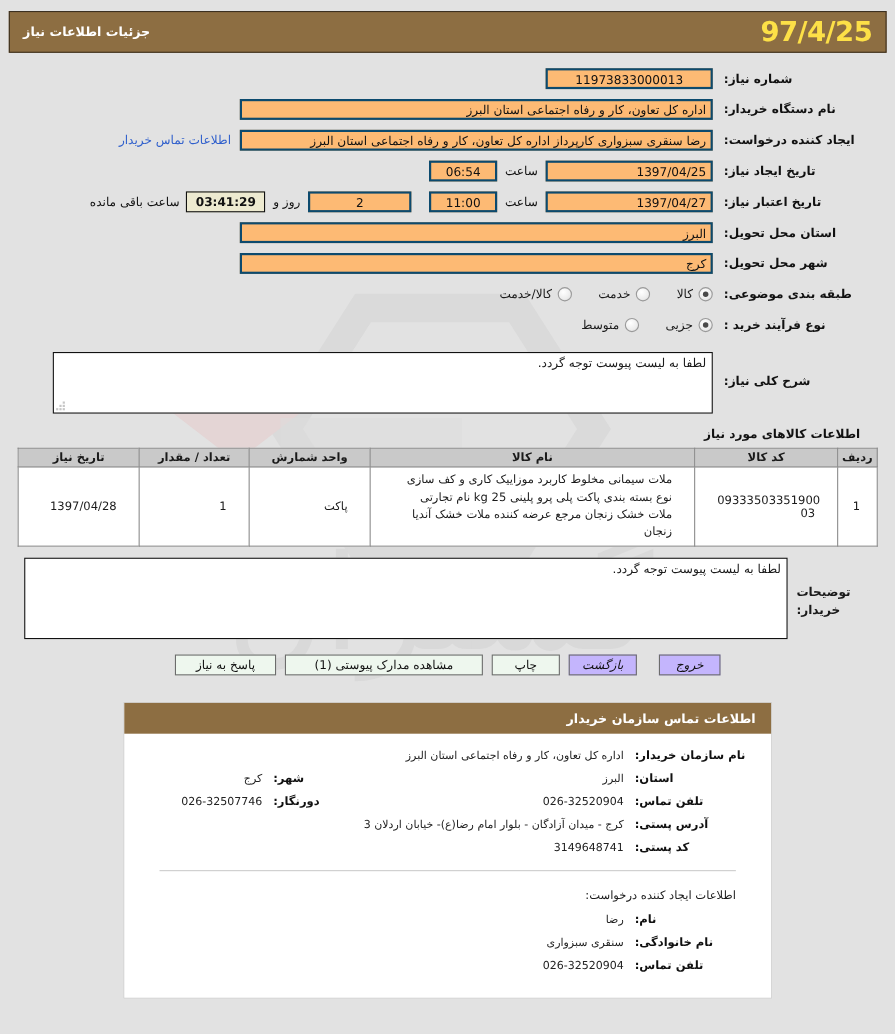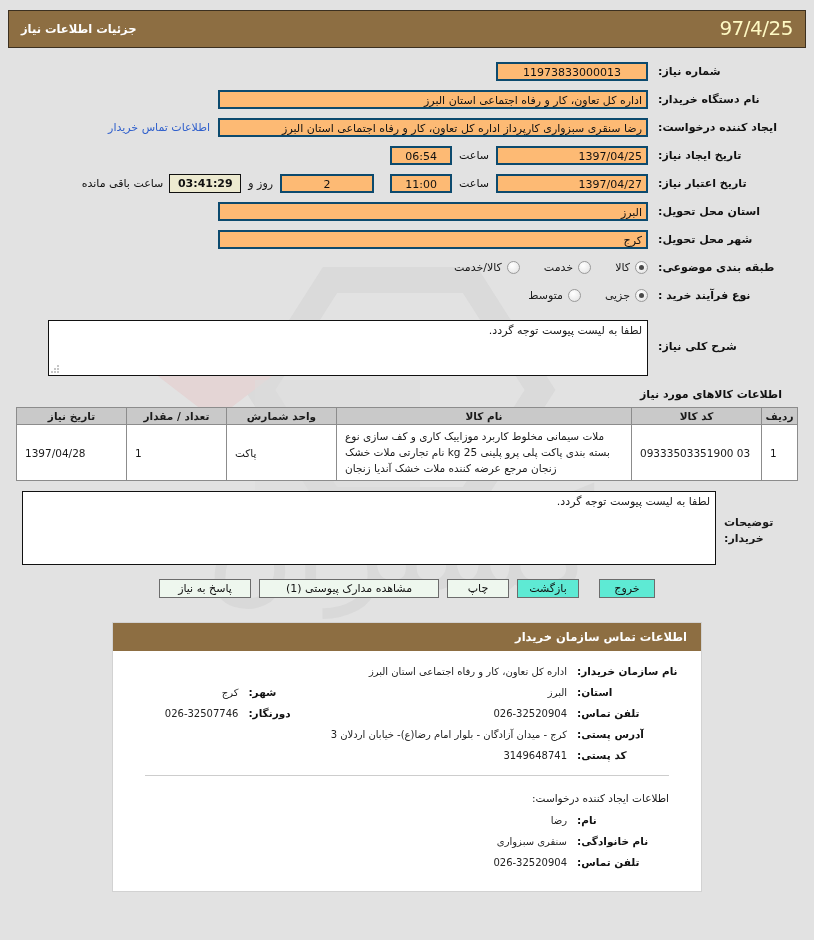--- a/index.html
+++ b/index.html
@@ -39,23 +39,23 @@
     align-items: center;
     justify-content: space-between;
     padding: 0 12px;
   }
   .titlebar .title {
     color: #ffffff;
     font-size: 11.5px;
     font-weight: bold;
   }
   .titlebar .datestamp {
-    color: #fef9c3;
-    font-size: 20px;
-    font-weight: normal;
+    color: #fde047;
+    font-size: 25px;
+    font-weight: bold;
     font-family: "DejaVu Sans", "Liberation Sans", sans-serif;
     direction: ltr;
     letter-spacing: -0.5px;
     line-height: 1;
     margin-top: -2px;
   }
 
   
   .form { margin: 12px 0 0 0; padding: 0 14px 0 0; }
   .frow {
@@ -153,21 +153,21 @@
   table.goods th {
     background: #c9c9c9;
     border: 1px solid #8c8c8c;
     font-size: 10.5px; font-weight: bold;
     color: #1a1a1a; height: 16px; text-align: center;
     padding: 2px 3px;
   }
   table.goods td {
     border: 1px solid #8c8c8c;
     font-size: 10.5px; color: #1a1a1a;
-    text-align: left; padding: 4px 8px;
+    text-align: right; padding: 4px 20px;
     vertical-align: middle; background: #fff;
   }
   td.c-name { text-align: center; line-height: 1.5; }
   td.c-code, td.c-date { direction: ltr; }
 
   
   .notes-row { display: flex; align-items: flex-start; margin-top: 10px; padding: 0 16px 0 0; }
   .notes-label {
     width: 82px; text-align: left; padding-left: 8px;
     font-weight: bold; font-size: 11px; line-height: 1.45;
@@ -185,21 +185,21 @@
     gap: 8px; margin-top: 14px;
   }
   .btn {
     border: 1px solid #6c6c6c;
     font-size: 11px; height: 19px; line-height: 17px;
     padding: 0 8px; cursor: pointer; color: #111;
     font-family: "DejaVu Sans", "Liberation Sans", sans-serif;
     text-align: center; white-space: nowrap;
   }
   .btn.green { background: #eef7ee; }
-  .btn.pink  { background: #5eead4; }
+  .btn.pink  { background: #c4b5fd; font-style: italic; }
   .btn.w-resp { width: 92px; }
   .btn.w-docs { width: 180px; }
   .btn.w-print{ width: 62px; }
   .btn.w-back { width: 62px; }
   .btn.w-exit { width: 56px; margin-left: 12px; }
 
   
   .panel {
     width: 590px; margin: 24px auto 0 auto;
     background: #ffffff; border: 1px solid #d2d2d2;

